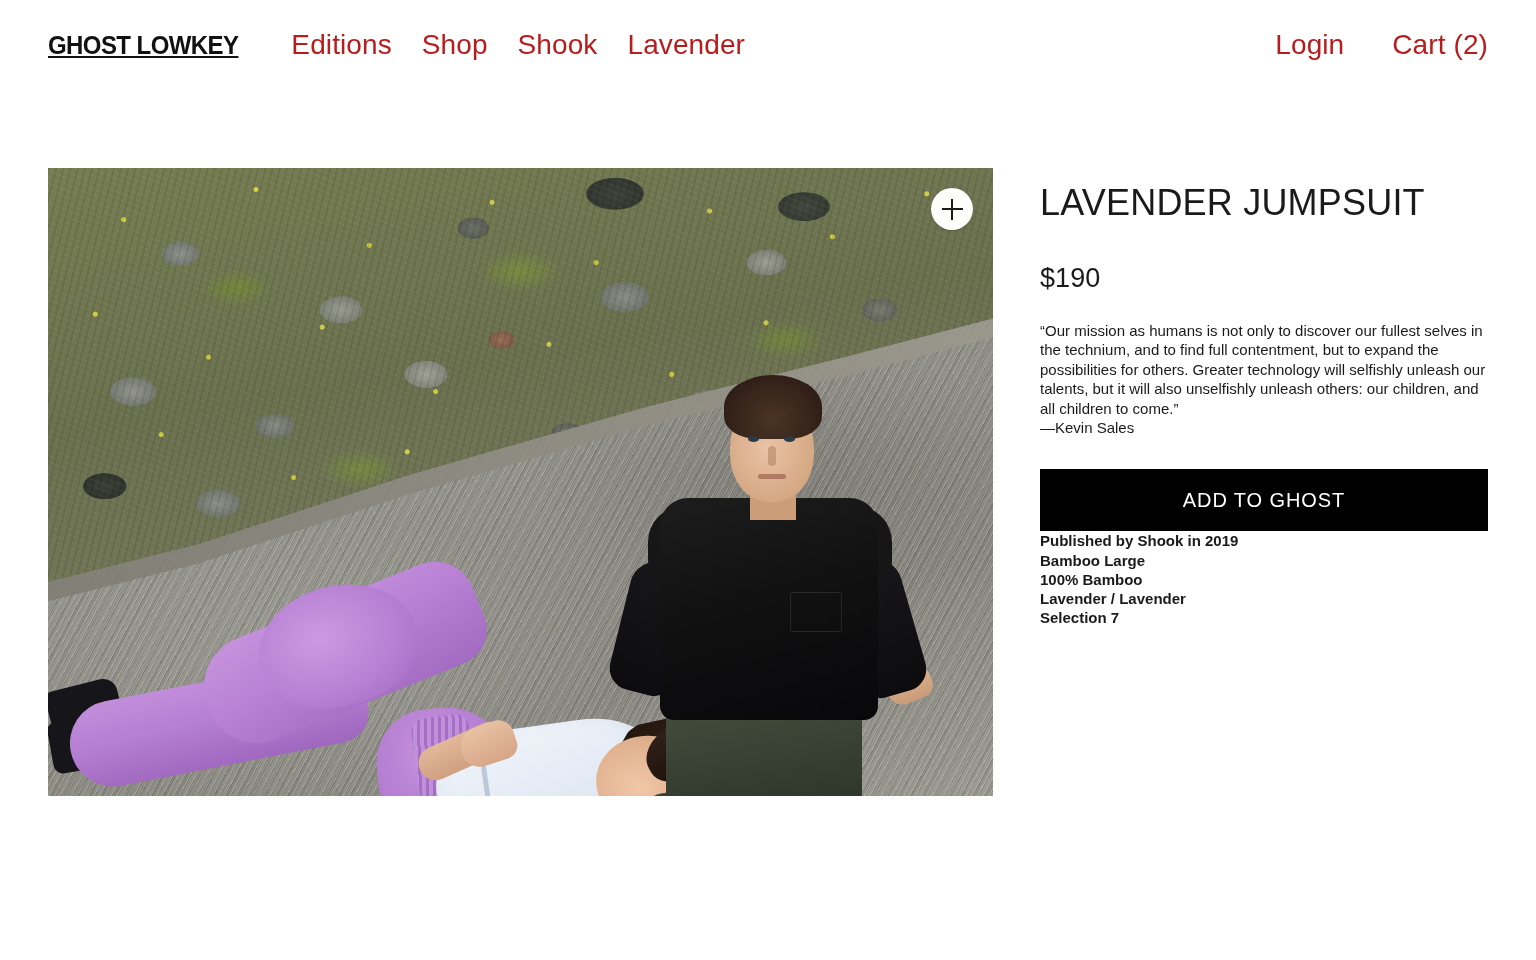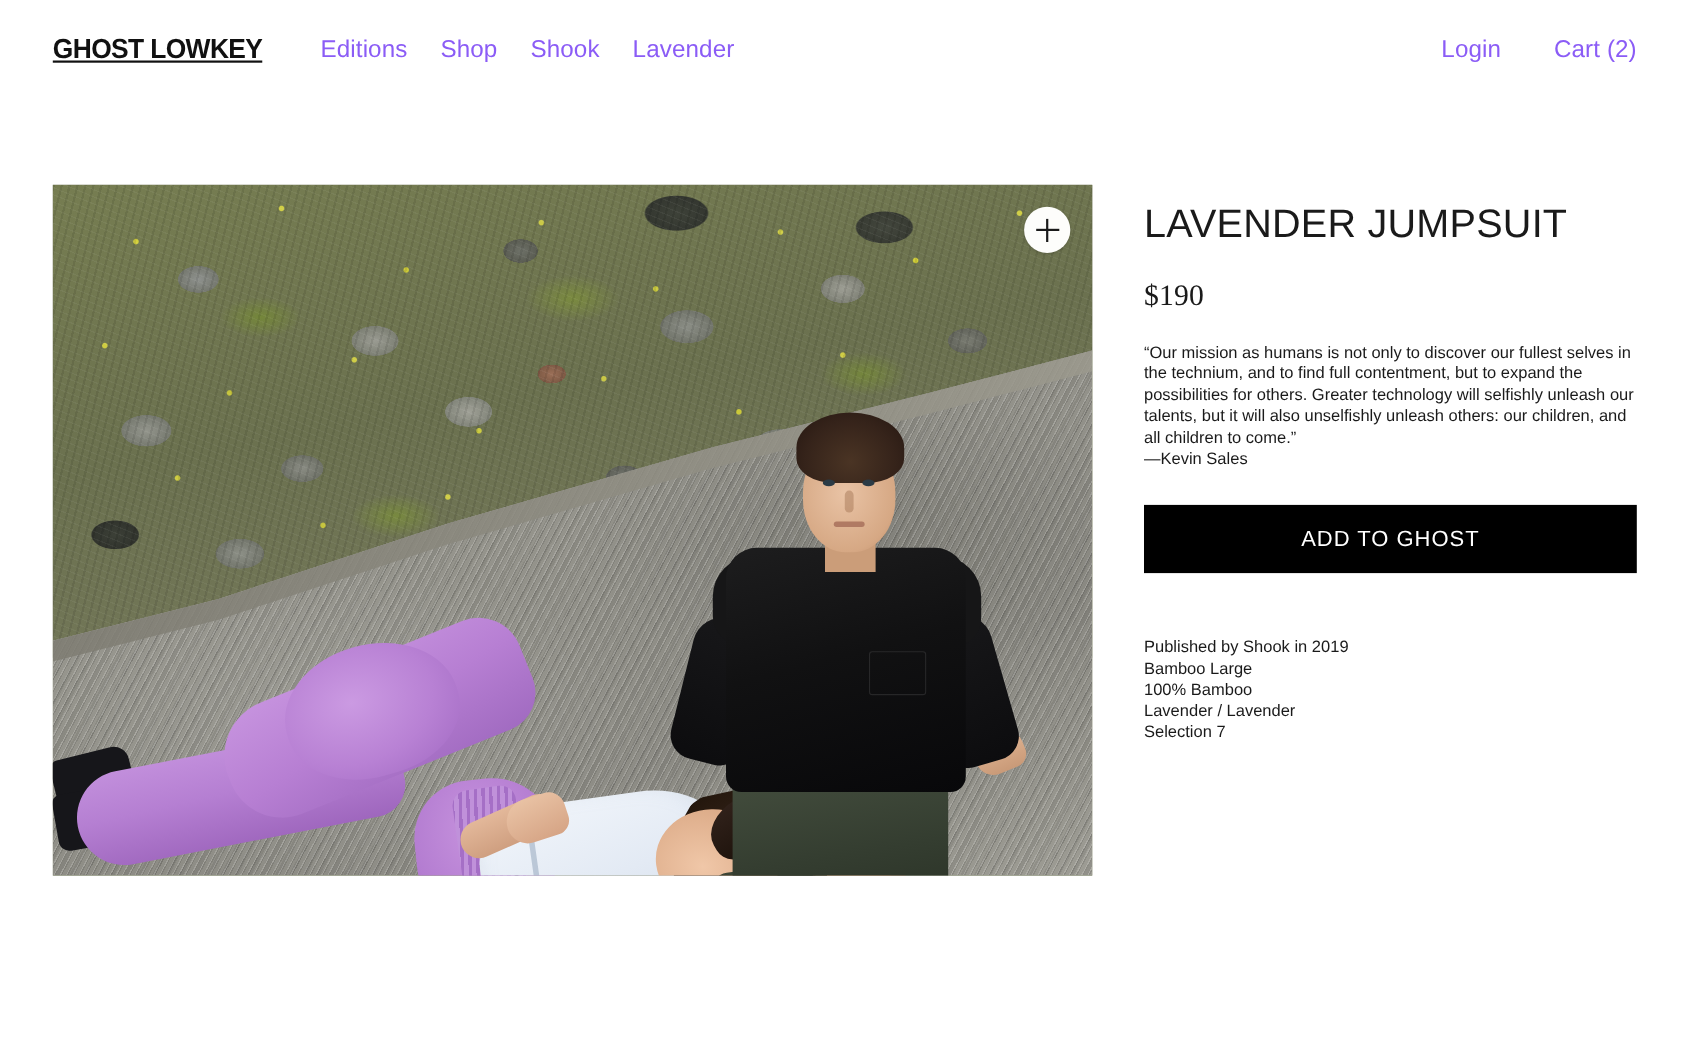--- a/index.html
+++ b/index.html
@@ -42,23 +42,23 @@
     transform-origin: left center;
   }
 
   .main-nav {
     display: flex;
     align-items: center;
     gap: 0px;
   }
 
   .nav-link {
-    font-size: 22px;
+    font-size: 28px;
     font-weight: 400;
-    color: #8b5cf6;
+    color: #b91c1c;
     text-decoration: none;
     padding: 0 15px;
     white-space: nowrap;
     letter-spacing: 0.1px;
   }
 
   .header-right {
     margin-left: auto;
     display: flex;
     align-items: flex-start;
@@ -507,23 +507,22 @@
     letter-spacing: 0.2px;
     line-height: 1.0;
     color: #1a1a1a;
     margin-top: 3px;
   }
 
   .product-price {
     font-size: 27px;
     font-weight: 400;
     color: #1a1a1a;
-    margin-top: 32px;
+    margin-top: 42px;
     letter-spacing: 0.1px;
-    font-family: Liberation Serif, serif;
   }
 
   .product-desc {
     font-size: 15px;
     line-height: 19.4px;
     color: #1a1a1a;
     margin-top: 27px;
     width: 446px;
   }
 
@@ -544,22 +543,22 @@
     font-family: "Liberation Sans", sans-serif;
     font-size: 20px;
     letter-spacing: 0.9px;
     cursor: pointer;
     text-align: center;
     line-height: 62px;
     padding: 0;
   }
 
   .meta-list {
-    margin-top: 58px;
     list-style: none;
+    font-weight: bold;
   }
   .meta-list li {
     font-size: 15px;
     line-height: 19.2px;
     color: #1a1a1a;
   }
 </style>
 </head>
 <body>
 

